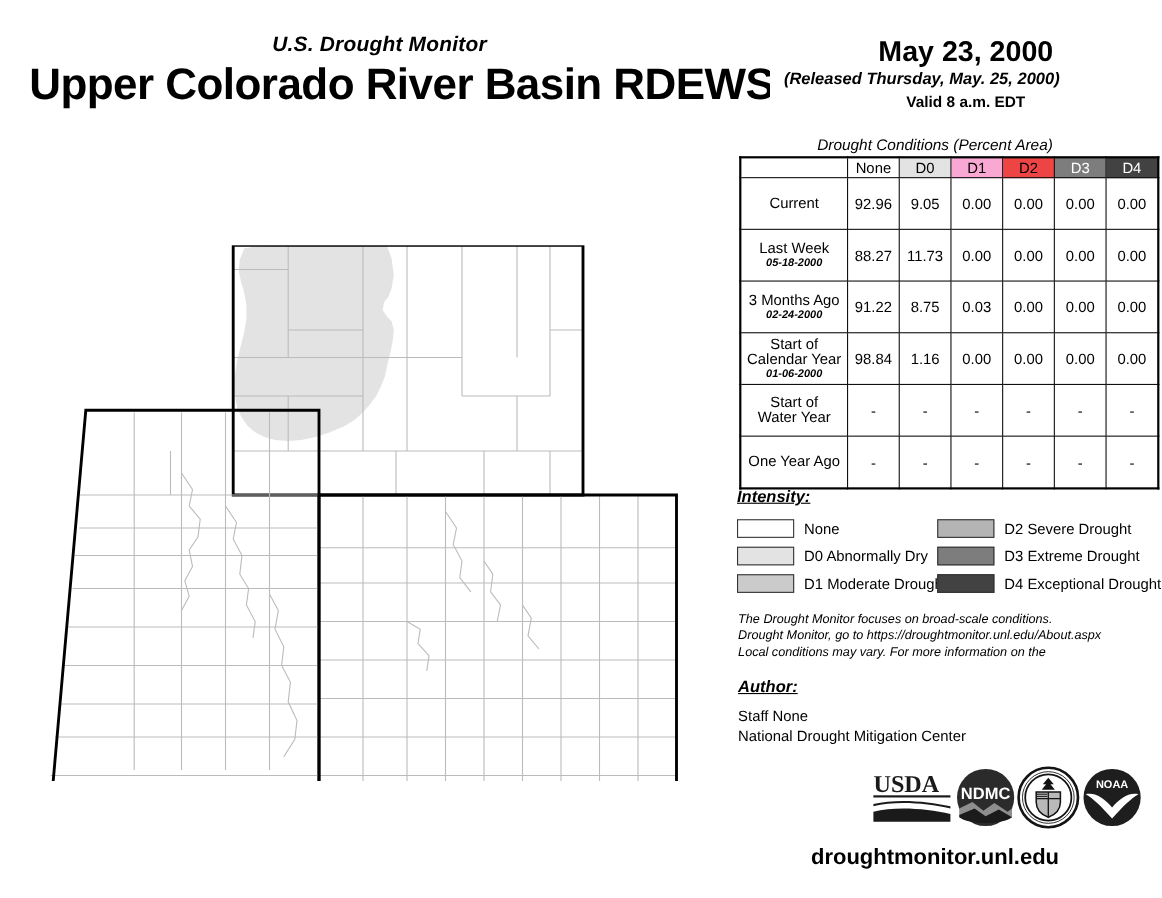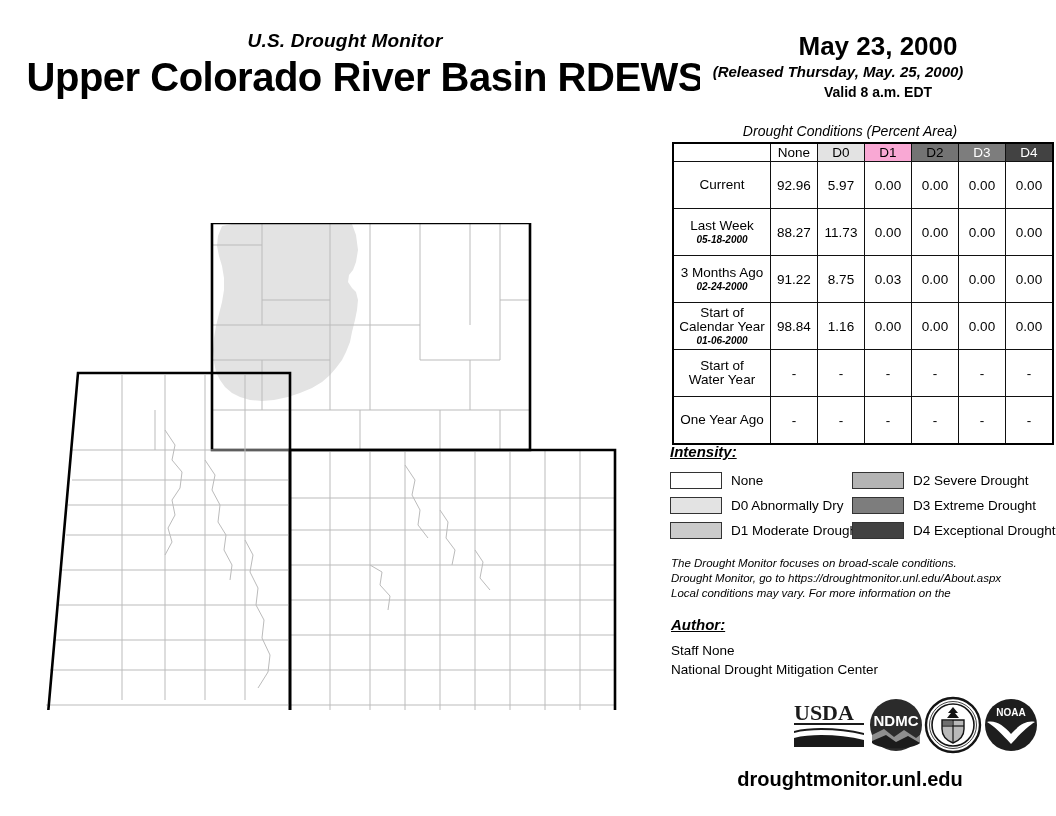--- a/index.html
+++ b/index.html
@@ -201,30 +201,30 @@
 <div class="abs" id="table-caption">Drought Conditions (Percent Area)</div>
 
 <div id="main-table-wrap">
   <table id="main-table" class="dm">
     <thead>
       <tr>
         <td class="corner"></td>
         <td class="hcell" style="background: rgb(255, 255, 255);">None</td>
         <td class="hcell" style="background: rgb(227, 227, 227);">D0</td>
         <td class="hcell" style="background: #f9a8d4;">D1</td>
-        <td class="hcell" style="background: #737373;">D2</td>
+        <td class="hcell" style="background: #ef4444;">D2</td>
         <td class="hcell" style="background: rgb(125, 125, 125); color: rgb(255, 255, 255);">D3</td>
         <td class="hcell" style="background: rgb(66, 66, 66); color: rgb(255, 255, 255);">D4</td>
       </tr>
     </thead>
     <tbody id="table-body">
         <tr>
           <td class="rowlabel" style="height: 42px;">Current</td>
           <td class="vcell">92.96</td>
-          <td class="vcell">5.97</td>
+          <td class="vcell">9.05</td>
           <td class="vcell">0.00</td>
           <td class="vcell">0.00</td>
           <td class="vcell">0.00</td>
           <td class="vcell">0.00</td>
         </tr>
         <tr>
           <td class="rowlabel" style="height: 42px;">Last Week<span class="sub">05-18-2000</span></td>
           <td class="vcell">88.27</td>
           <td class="vcell">11.73</td>
           <td class="vcell">0.00</td>

